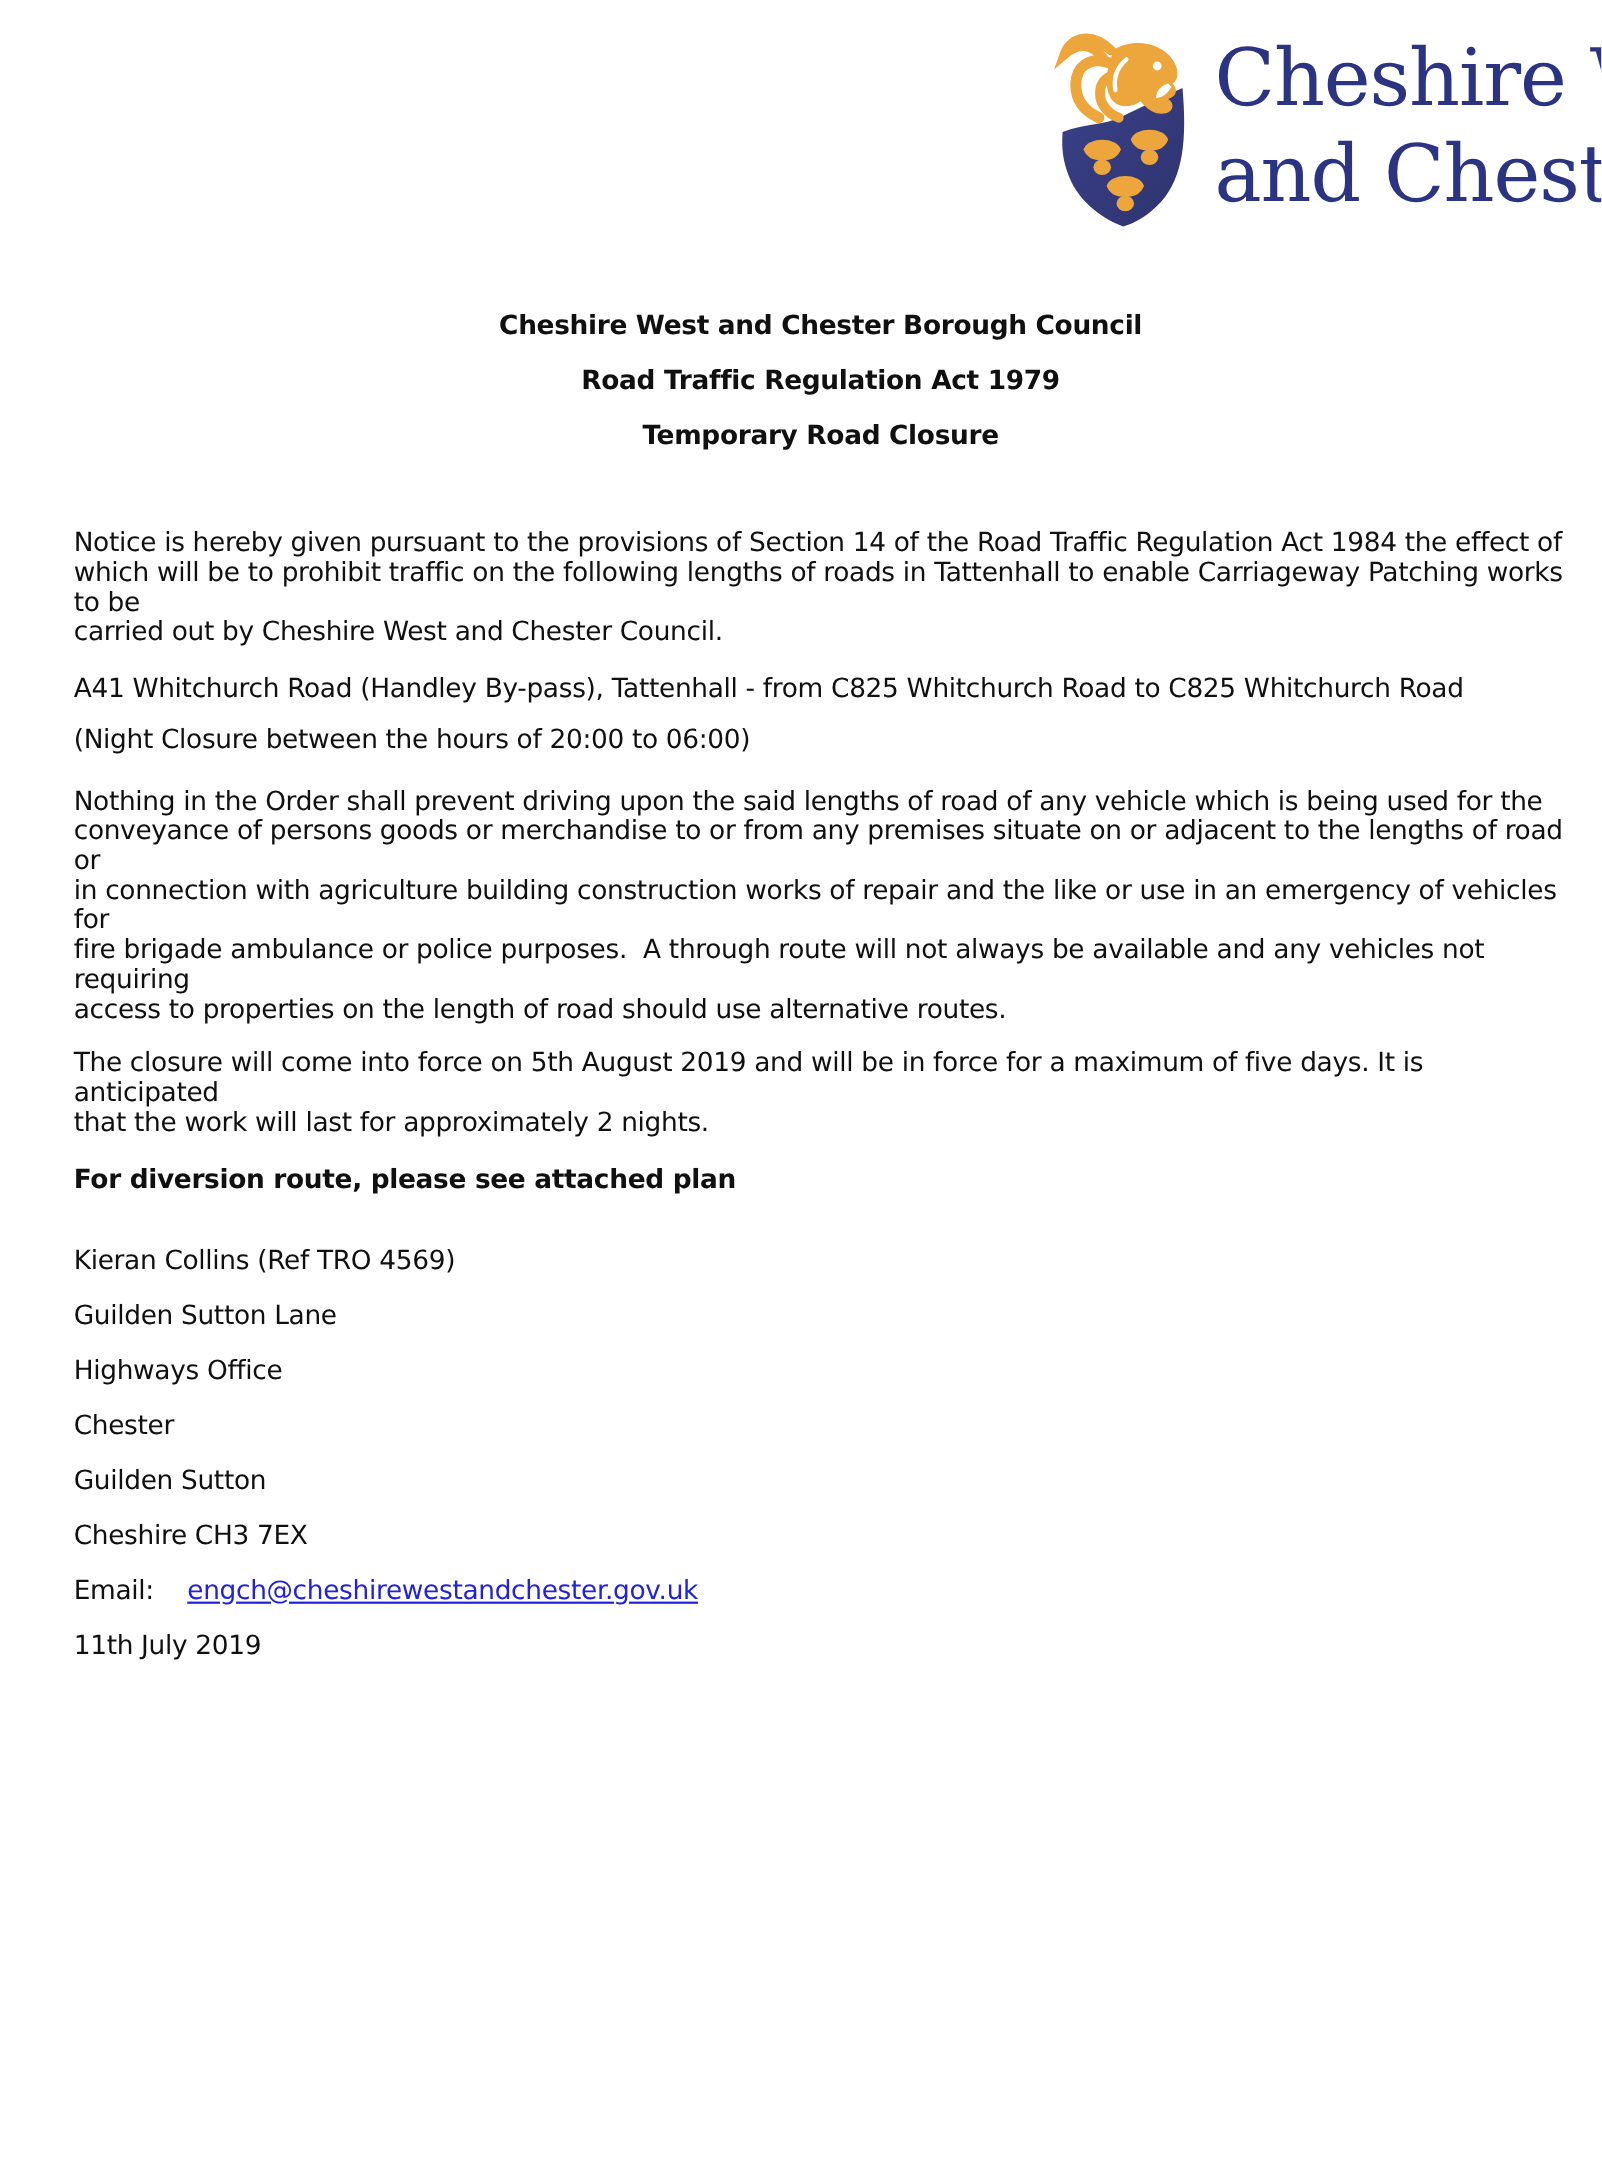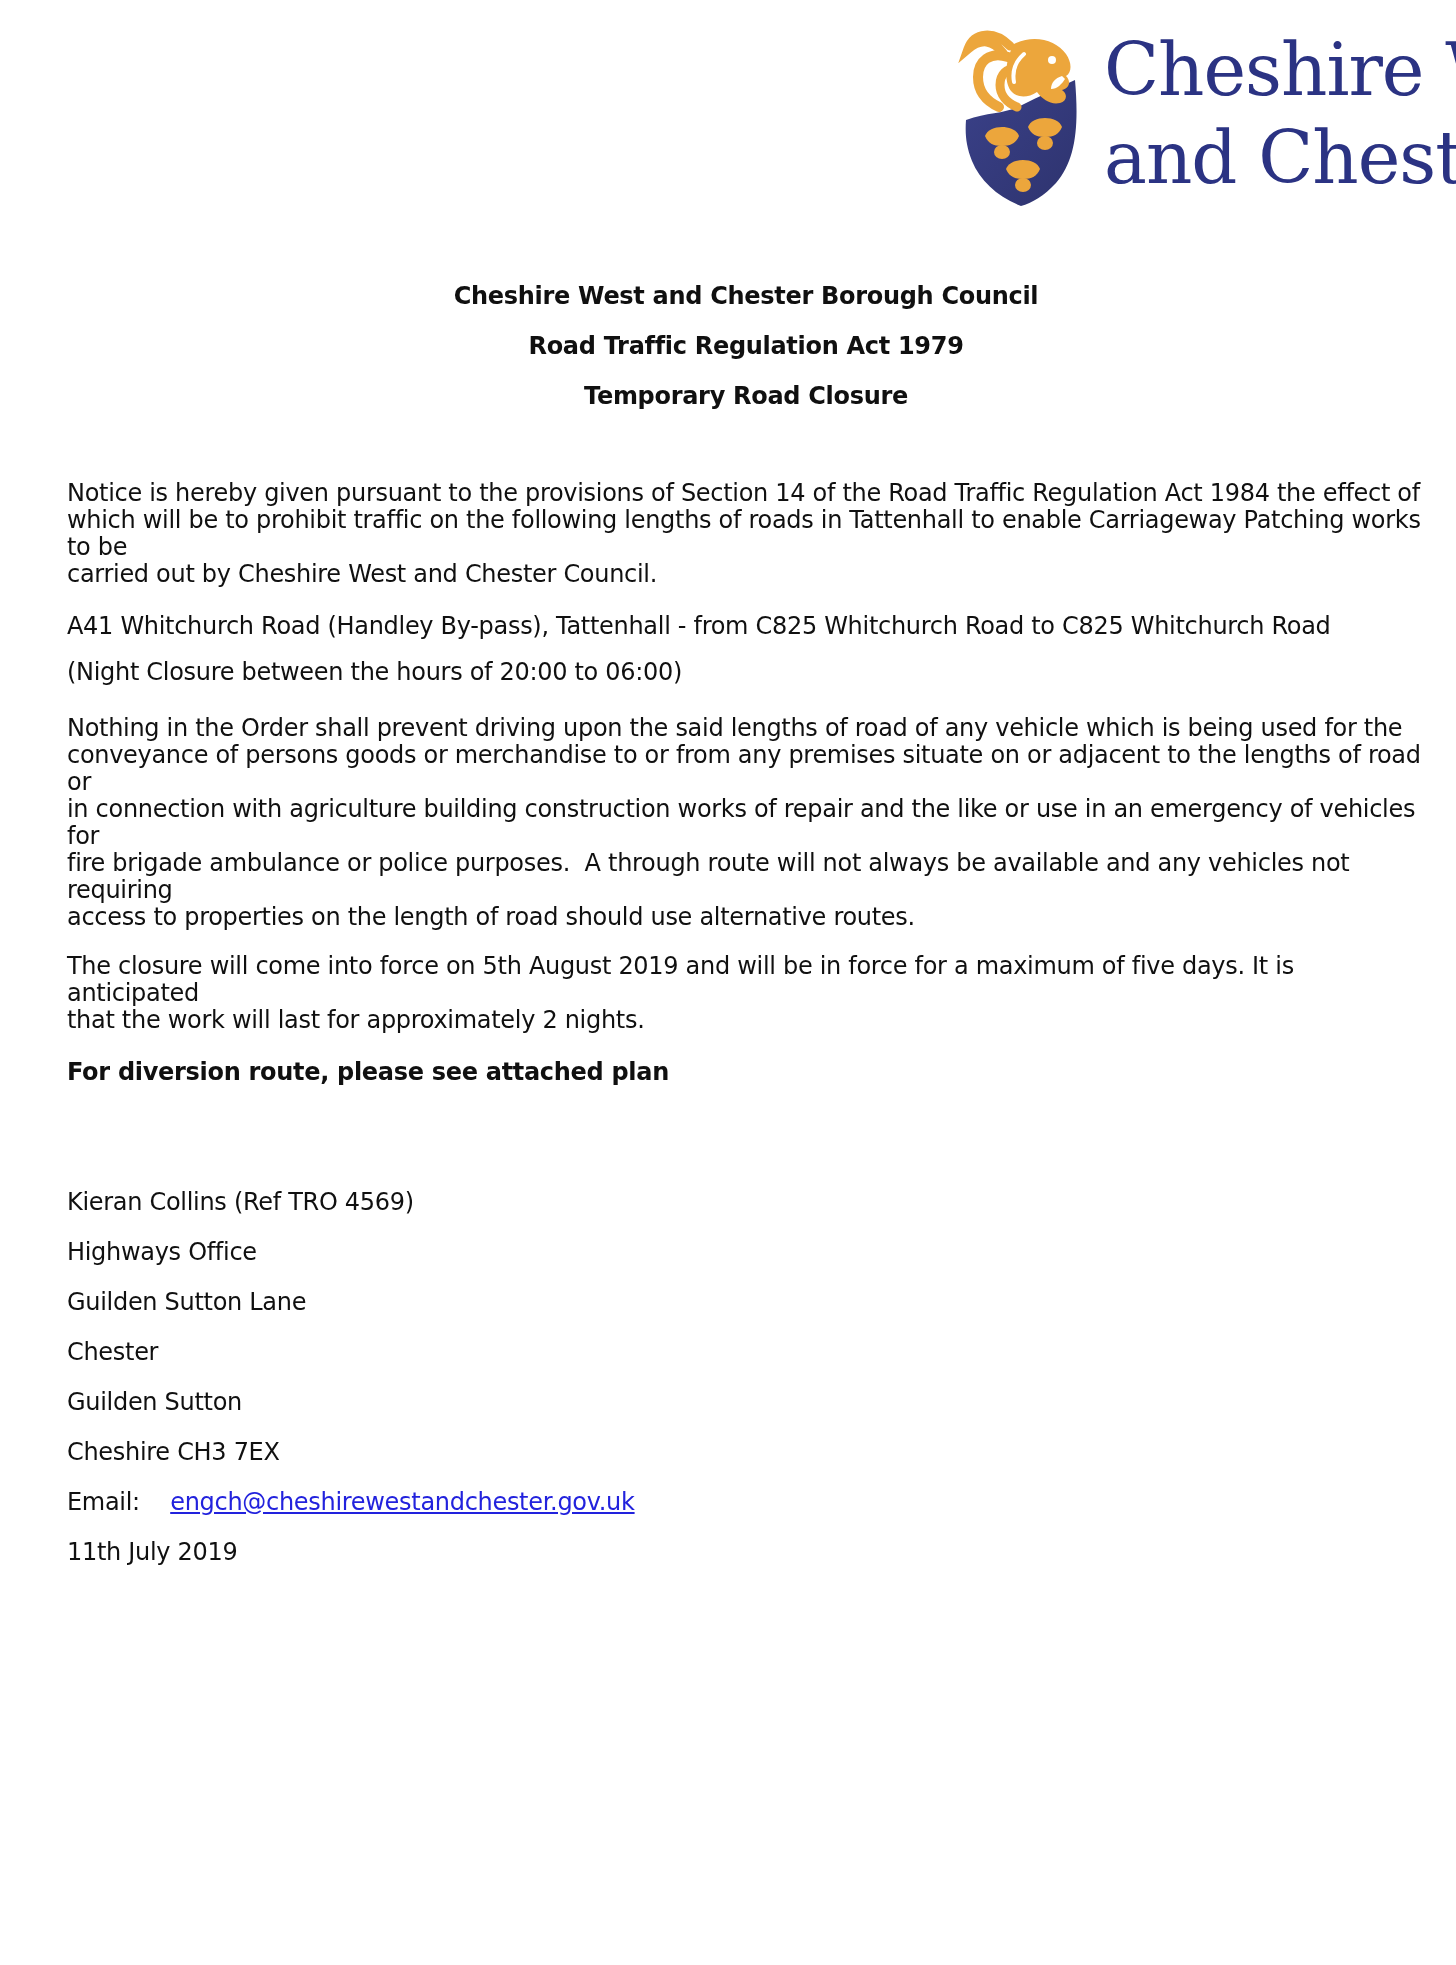--- a/index.html
+++ b/index.html
@@ -60,21 +60,21 @@
     white-space:pre-wrap;
   }
   .p1 { margin-top:70px !important; }
   .p2 { margin-top:25px !important; }
   .p3 { margin-top:19px !important; }
   .p4 { margin-top:29px !important; }
   .p5 { margin-top:22px !important; }
   .p6 { margin-top:25px !important; font-weight:bold; }
 
   .sig p { margin-top:23px; }
-  .sig p.sig-first { margin-top:103px; }
+  .sig p.sig-first { margin-top:47px; }
 
   .email-link {
     text-decoration:underline;
     cursor:pointer;
     margin-left:23px;
   }
 </style>
 </head>
 <body>
 
@@ -131,22 +131,22 @@
 conveyance of persons goods or merchandise to or from any premises situate on or adjacent to the lengths of road or
 in connection with agriculture building construction works of repair and the like or use in an emergency of vehicles for
 fire brigade ambulance or police purposes.  A through route will not always be available and any vehicles not requiring
 access to properties on the length of road should use alternative routes.</p>
     <p class="p5">The closure will come into force on 5th August 2019 and will be in force for a maximum of five days. It is anticipated
 that the work will last for approximately 2 nights.</p>
     <p class="p6">For diversion route, please see attached plan</p>
 
     <div class="sig">
       <p class="sig-first">Kieran Collins (Ref TRO 4569)</p>
+      <p>Guilden Sutton Lane</p>
       <p>Highways Office</p>
-      <p>Guilden Sutton Lane</p>
       <p>Chester</p>
       <p>Guilden Sutton</p>
       <p>Cheshire CH3 7EX</p>
       <p><span>Email: </span><a class="email-link" style="color: rgb(34, 34, 221);">engch@cheshirewestandchester.gov.uk</a></p>
       <p>11th July 2019</p>
     </div>
 
   </div>
 </div>
 

